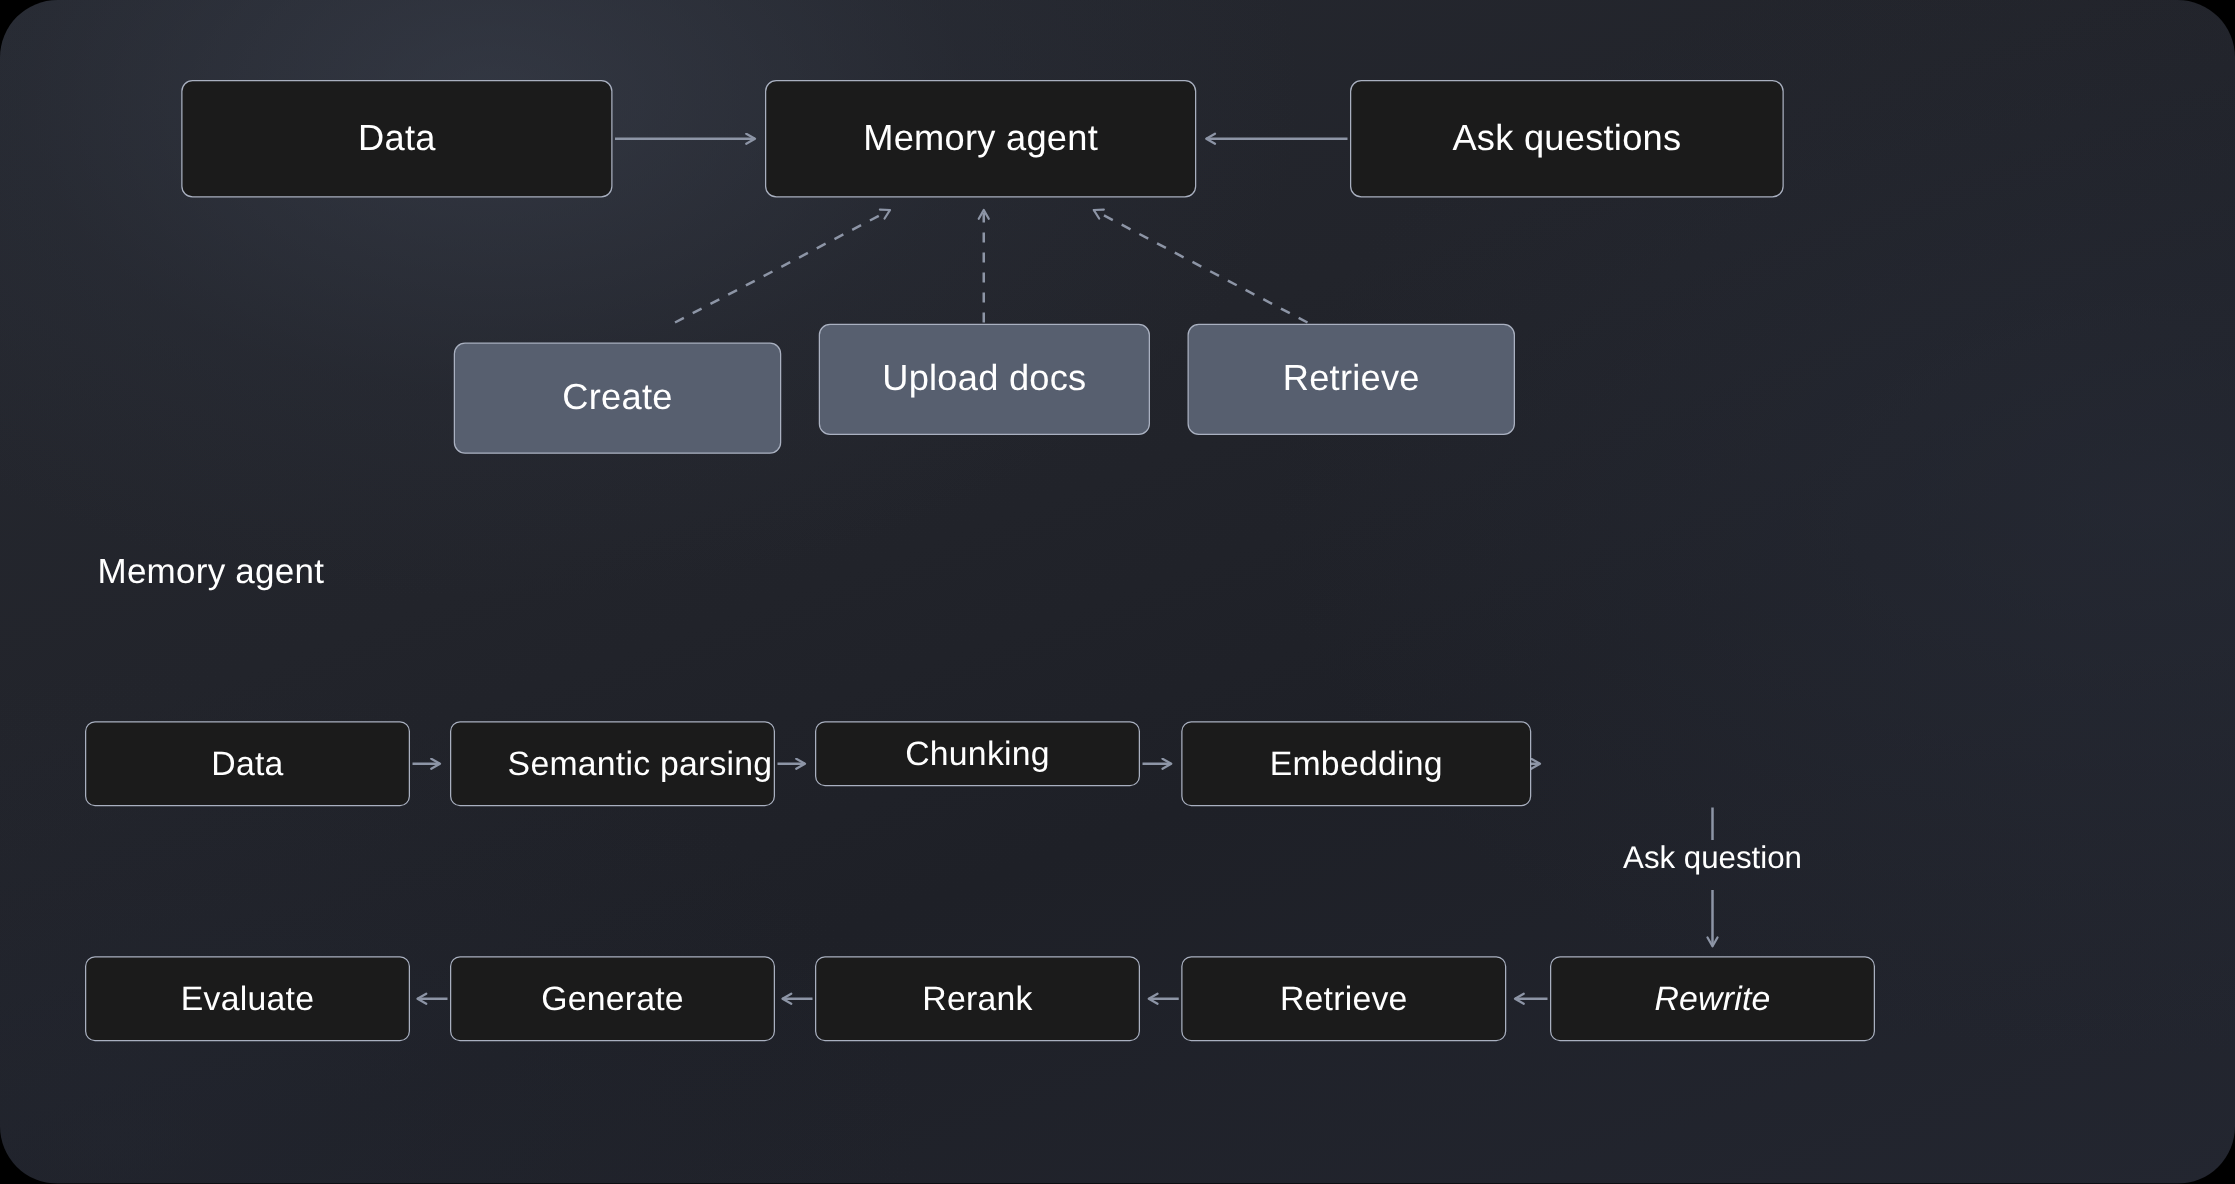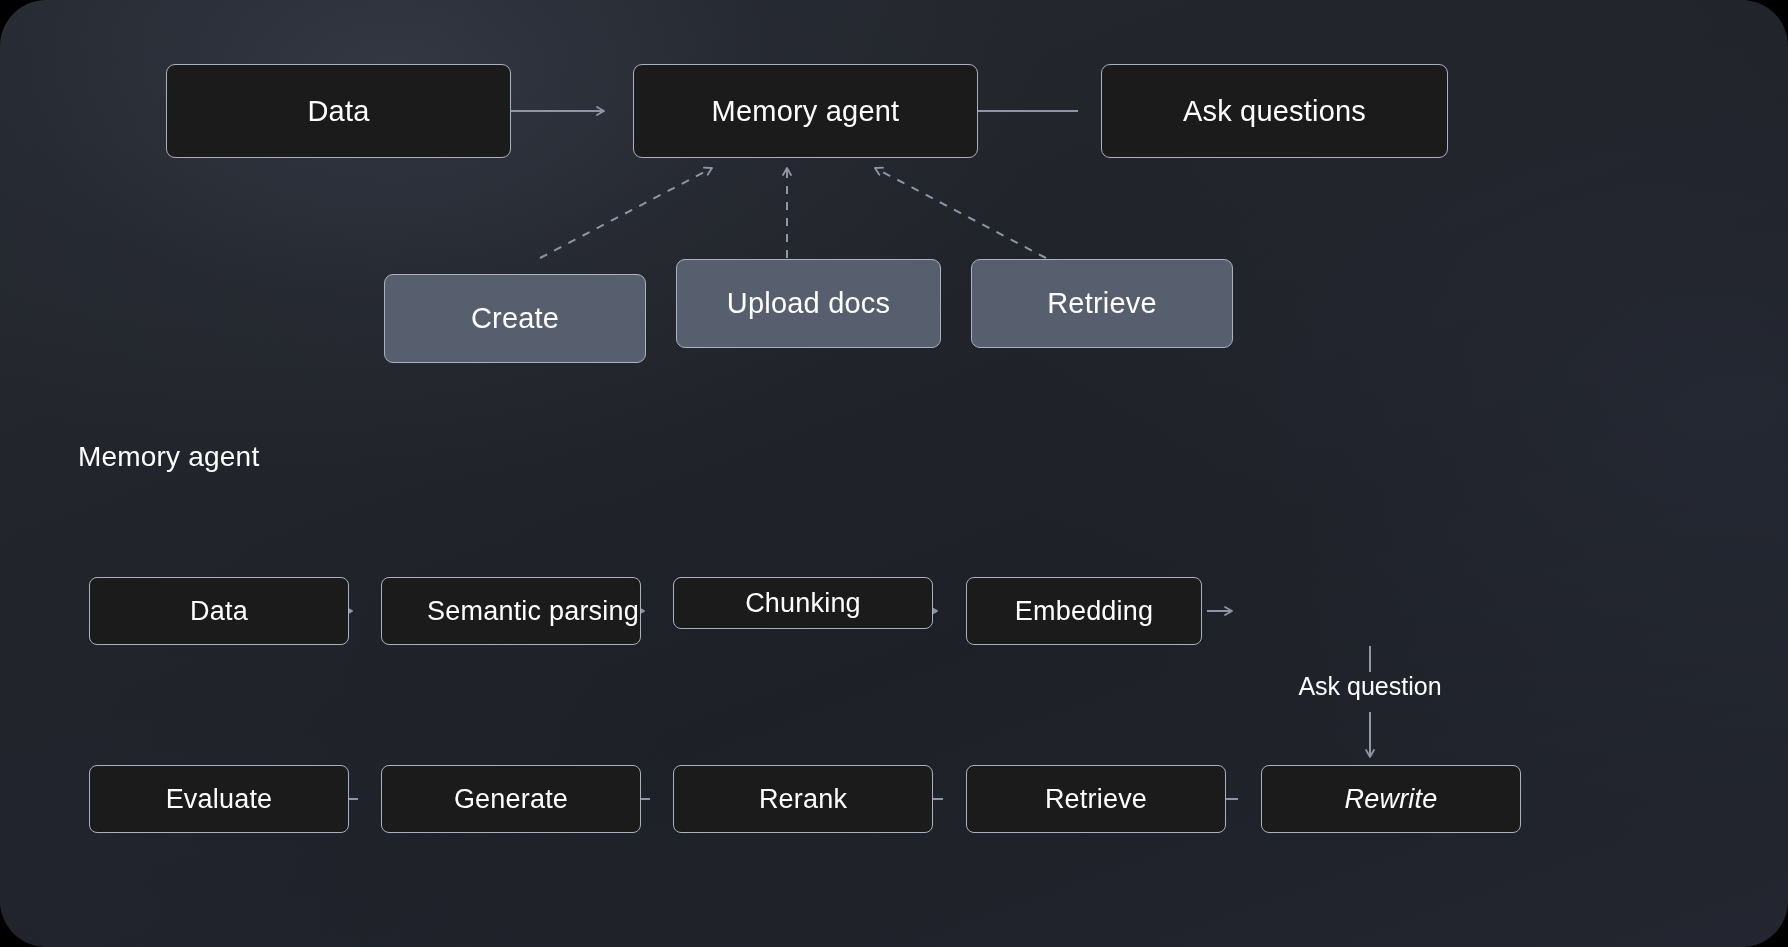--- a/index.html
+++ b/index.html
@@ -33,21 +33,20 @@
     position: absolute;
     display: flex;
     align-items: center;
     justify-content: center;
     border: 1.6px solid #a9b0c0;
     border-radius: 9px;
     color: #ffffff;
     font-size: 29px;
     letter-spacing: 0.2px;
     white-space: nowrap;
-    margin-left: 21px;
   }
   .node.dark {
     background: #1b1b1b;
   }
   .node.light {
     background: #575f6f;
     border-color: #aab1c1;
   }
   .node.small {
     font-size: 27px;
@@ -143,21 +142,21 @@
   </div>
 
   <div class="node dark small" style="left:360px; top:577px; width:260px; height:68px;padding-left:44px;">
     <span>Semantic parsing</span>
   </div>
 
   <div class="node dark small" style="left:652px; top:577px; width:260px; height:52px;">
     <span>Chunking</span>
   </div>
 
-  <div class="node dark small" style="left:945px; top:577px; width:236px; height:68px;">
+  <div class="node dark small" style="left:945px; top:577px; width:280px; height:68px;">
     <span>Embedding</span>
   </div>
 
 
   <div class="edge-label" style="left:1370px; top:672px;">Ask question</div>
 
   <div class="node dark small" style="left:68px; top:765px; width:260px; height:68px;">
     <span>Evaluate</span>
   </div>
 

